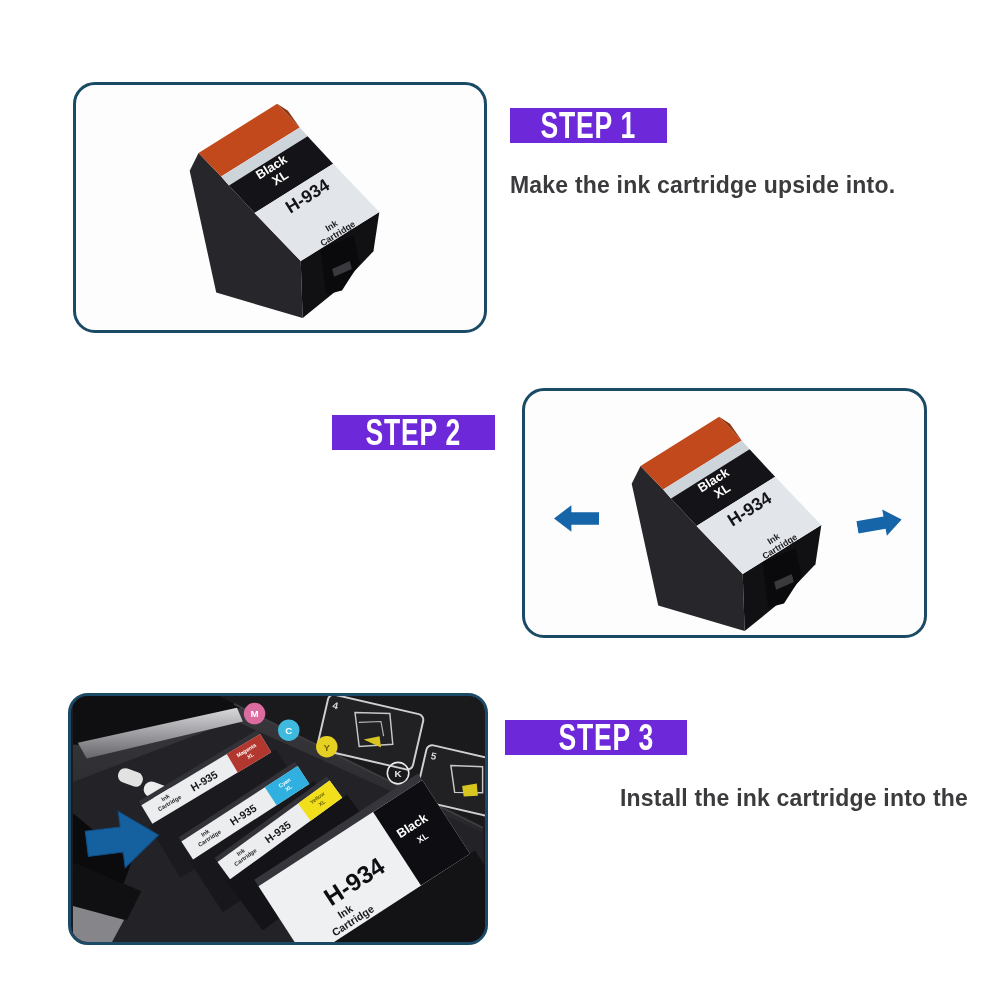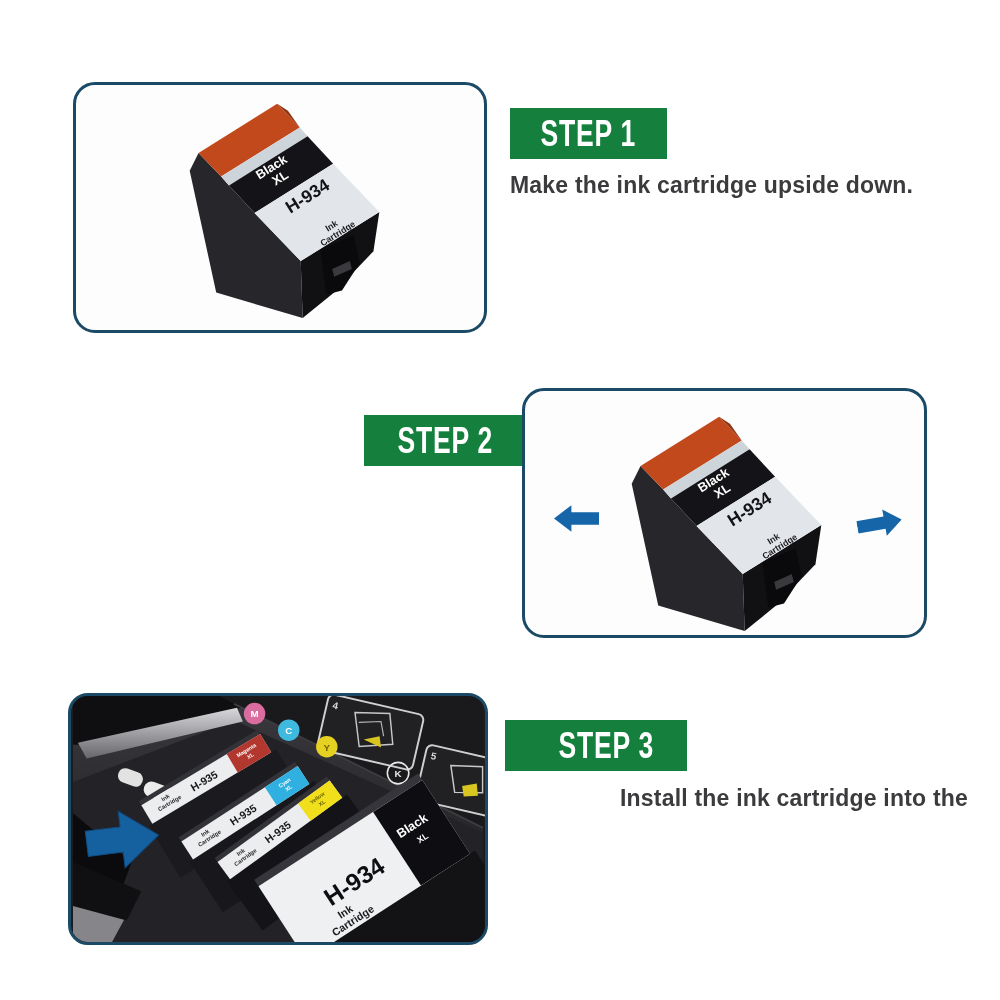--- a/index.html
+++ b/index.html
@@ -14,29 +14,29 @@
   .box2 { left:522px; top:388px; width:405px; height:250px; }
 
   .photobox {
     position:absolute; left:68px; top:693px; width:420px; height:252px;
     box-sizing:border-box; border:3px solid #1B4A66; border-radius:20px;
     overflow:hidden; background:#1c1c1f;
   }
   .photobox svg { display:block; width:100%; height:100%; }
 
   .banner {
-    position:absolute; height:51px; background:#15803d;
+    position:absolute; height:35px; background:#6d28d9;
     display:flex; align-items:center; justify-content:center;
   }
   .banner span {
     color:#ffffff; font-weight:bold; font-size:34px; letter-spacing:1px;
     transform:scaleX(0.78) scaleY(1.08); white-space:nowrap;
   }
   .b1 { left:510px; top:108px; width:157px; }
-  .b2 { left:332px; top:415px; width:163px;margin-left:32px; }
+  .b2 { left:332px; top:415px; width:163px; }
   .b3 { left:505px; top:720px; width:162px;padding-left:20px; }
 
   .desc {
     position:absolute; color:#3B3B3D; font-weight:bold;
     font-size:23px; line-height:30px; letter-spacing:0.2px;
   }
   .d1 { left:510px; top:170px; width:480px; }
   .d2 { left:15px;  top:479px; width:480px; text-align:right; }
   .d3 { left:508px; top:783px; width:460px;text-align:right; }
 
@@ -77,21 +77,21 @@
           <tspan x="0" y="10">Cartridge</tspan>
         </text>
       </g>
     </svg>
   </div>
 
   <div class="banner b1">
     <span>STEP 1</span>
   </div>
   <div class="desc d1">
-    <div>Make the ink cartridge upside down.</div>
+    <div>Make the ink cartridge upside into.</div>
     <div></div>
   </div>
 
   <div class="banner b2">
     <span>STEP 2</span>
   </div>
 
   <div class="imgbox box2">
     <svg class="arrow arrow-left" viewBox="0 0 44 28">
       <polygon points="0,14 17,1 17,8 44,8 44,20 17,20 17,27" fill="#1565A8"></polygon>

